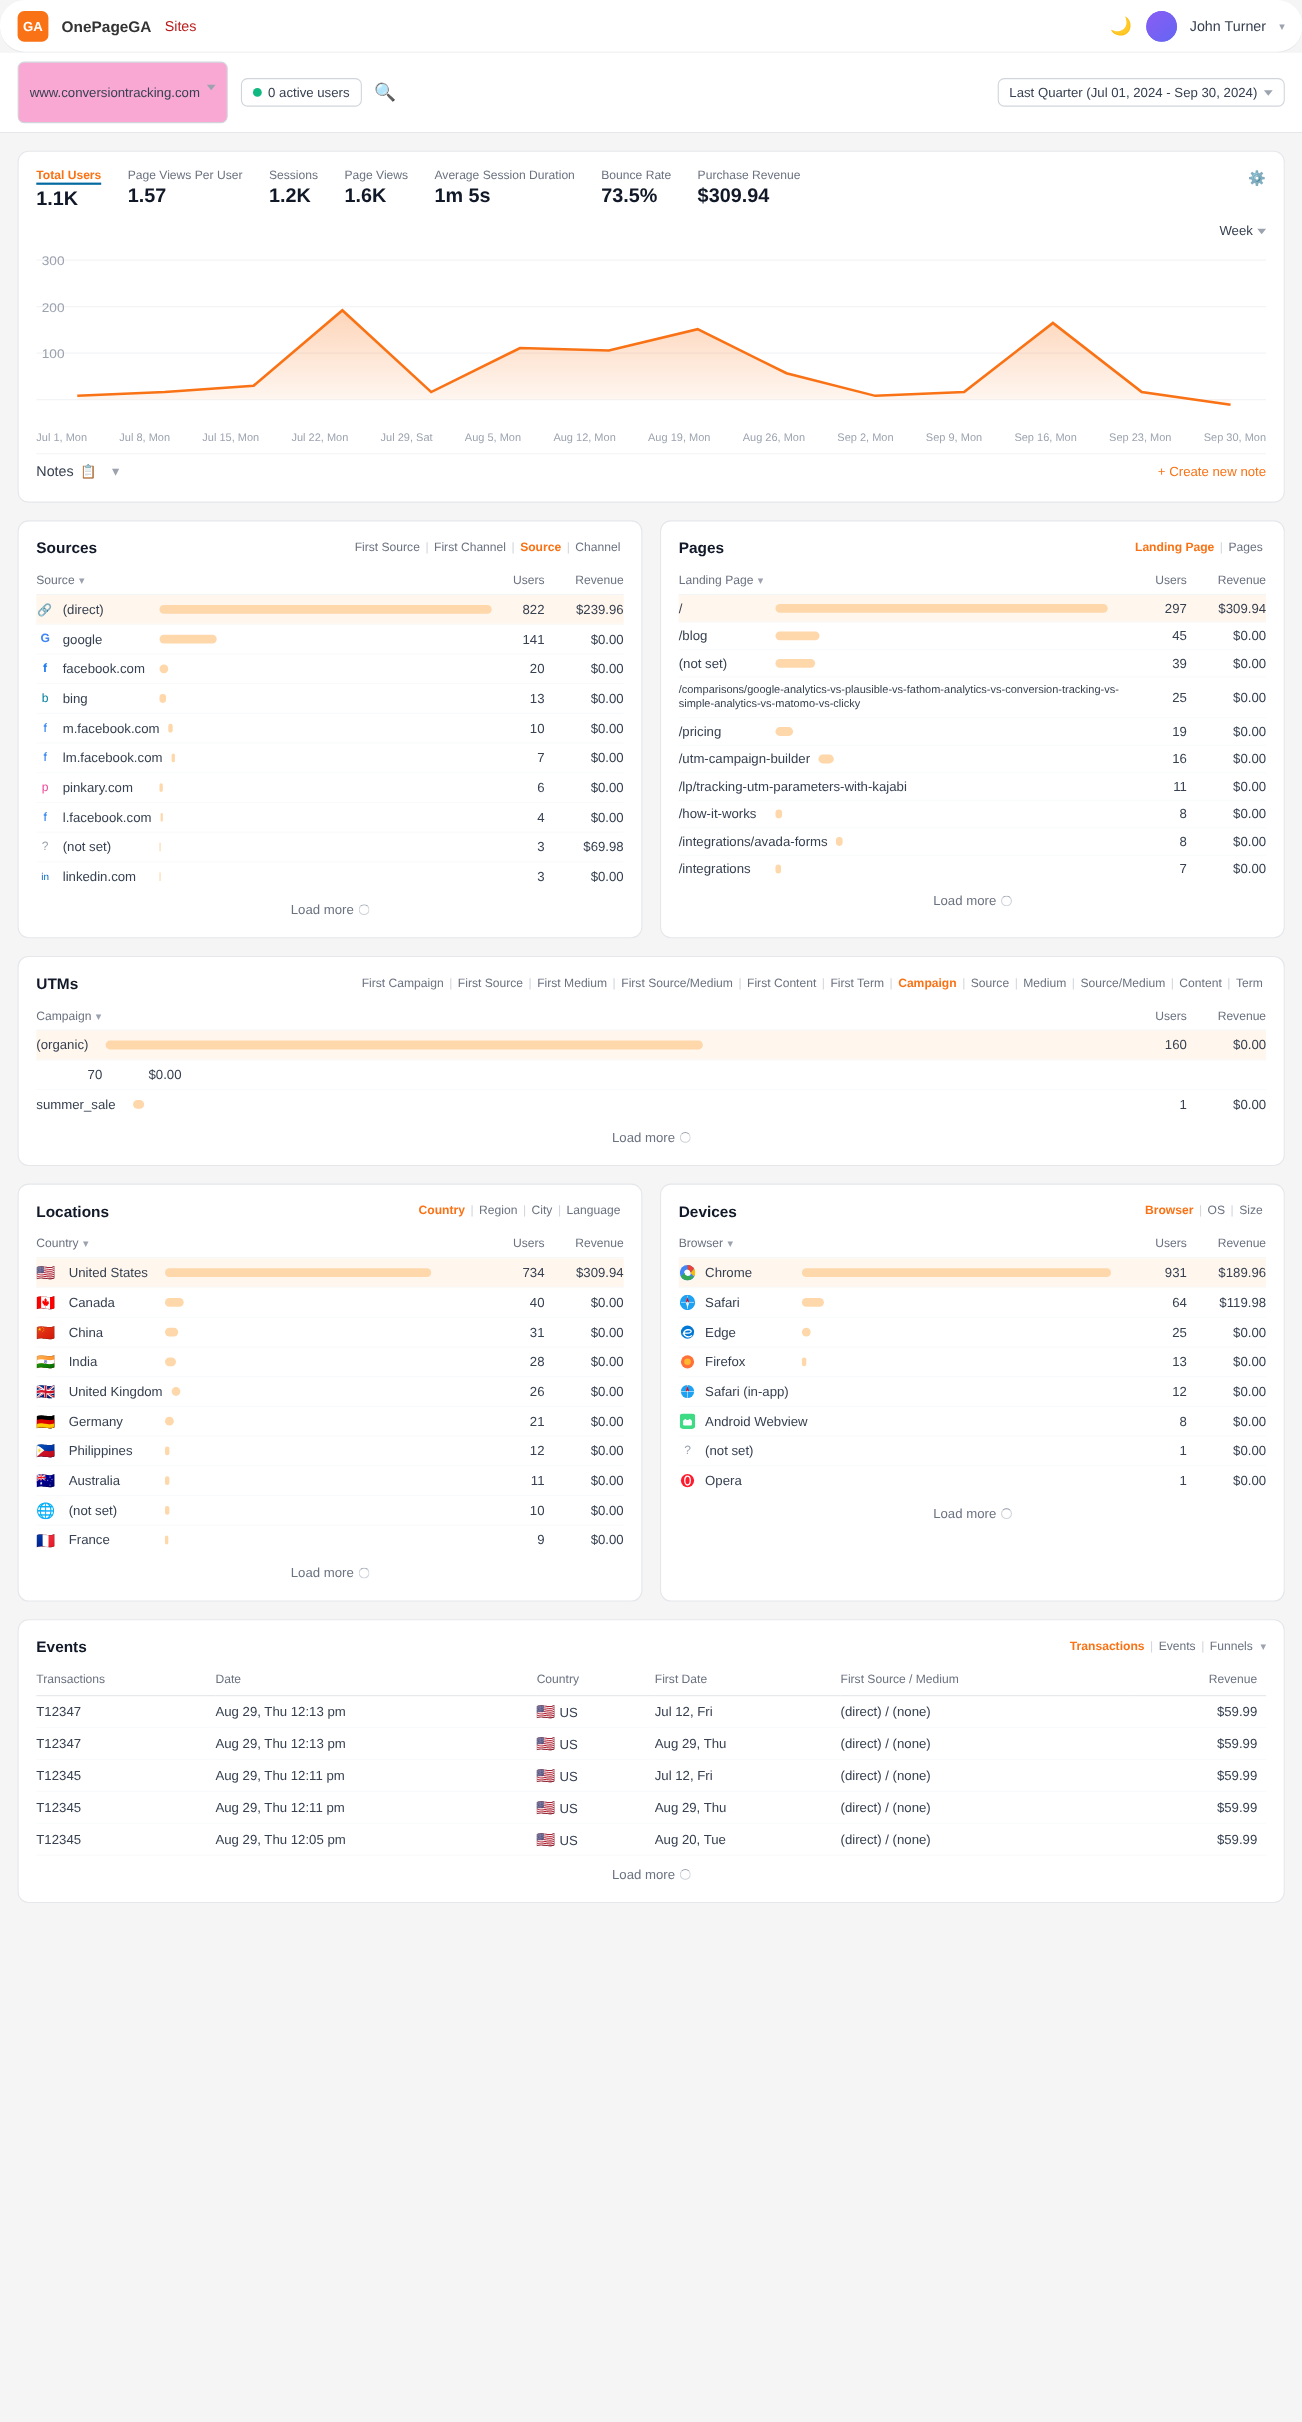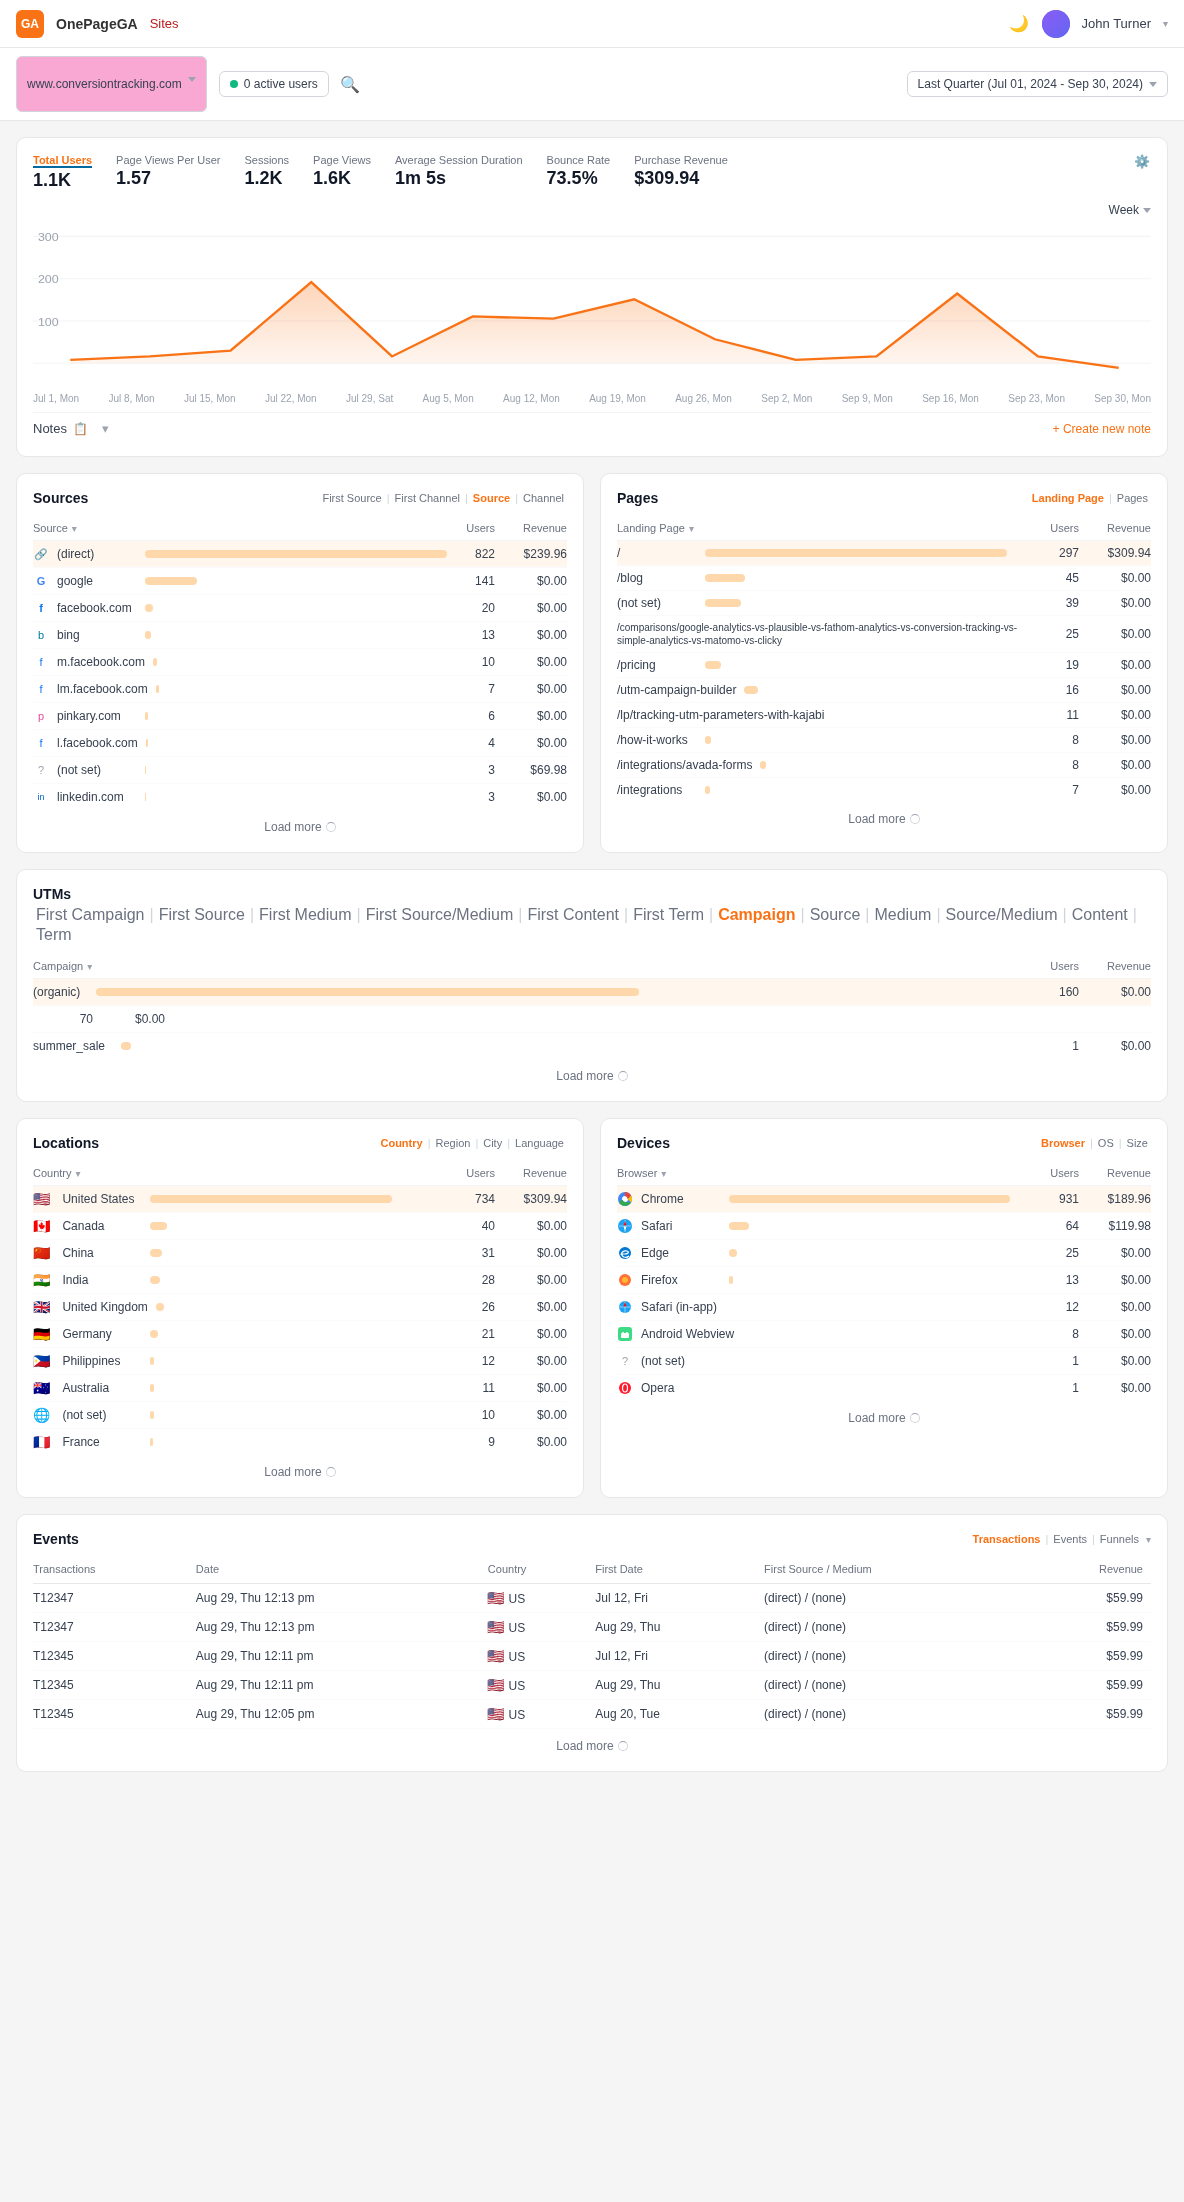--- a/index.html
+++ b/index.html
@@ -1,19 +1,19 @@
 <!DOCTYPE html>
 <html><head>
   <meta charset="utf-8">
   <style>
     * { box-sizing: border-box; margin: 0; padding: 0; }
     body { font-family: -apple-system, BlinkMacSystemFont, 'Segoe UI', sans-serif; background: #f5f5f5; font-size: 13px; color: #333; }
     
     
-    .header { background: #fff; border-bottom: 1px solid #e5e7eb; display: flex; align-items: center; padding: 0 16px; height: 48px; gap: 12px; }
+    .header { background: #fff; border-bottom: 1px solid #e5e7eb; display: flex; align-items: center; padding: 0 16px; height: 48px; gap: 12px; border-radius: 23px; }
     .logo { width: 28px; height: 28px; background: #f97316; border-radius: 6px; display: flex; align-items: center; justify-content: center; color: white; font-weight: bold; font-size: 12px; flex-shrink: 0; }
     .header-title { font-weight: 600; font-size: 14px; }
     .header-sites { color: #b91c1c; font-size: 13px; cursor: pointer; }
     .header-right { margin-left: auto; display: flex; align-items: center; gap: 12px; }
     .moon-icon { color: #6b7280; cursor: pointer; font-size: 16px; }
     .avatar { width: 28px; height: 28px; border-radius: 50%; background: #6366f1; overflow: hidden; }
     .user-name { font-size: 13px; color: #374151; cursor: pointer; }
 
     
     .toolbar { background: #fff; border-bottom: 1px solid #e5e7eb; display: flex; align-items: center; padding: 8px 16px; gap: 12px; }
@@ -70,21 +70,21 @@
     .row-bar-wrapper { flex: 1; display: flex; align-items: center; gap: 8px; }
     .row-icon { width: 16px; height: 16px; flex-shrink: 0; display: flex; align-items: center; justify-content: center; font-size: 11px; }
     .row-label { font-size: 12px; color: #374151; min-width: 80px; }
     .row-bar { height: 8px; border-radius: 4px; background: #fed7aa; flex-shrink: 0; }
     .row-users { width: 60px; text-align: right; font-size: 12px; color: #374151; }
     .row-revenue { width: 72px; text-align: right; font-size: 12px; color: #374151; }
     .load-more { text-align: center; padding: 10px 0 2px; font-size: 12px; color: #6b7280; cursor: pointer; display: flex; align-items: center; justify-content: center; gap: 4px; }
 
     
     .full-width { margin-bottom: 16px; }
-    .utm-tabs { display: flex; align-items: flex-start; gap: 2px; font-size: 16px; flex-wrap: wrap; }
+    .utm-tabs { display: flex; align-items: flex-start; gap: 2px; font-size: 11px; flex-wrap: wrap; }
     .utm-row { display: flex; align-items: center; padding: 6px 0; border-bottom: 1px solid #f9fafb; }
     .utm-row:last-child { border-bottom: none; }
     .utm-bar-wrapper { flex: 1; display: flex; align-items: center; gap: 8px; }
     .utm-label { font-size: 12px; color: #374151; }
     .utm-bar { height: 8px; border-radius: 4px; background: #fed7aa; }
 
     
     .events-table { width: 100%; border-collapse: collapse; }
     .events-table th { text-align: left; font-size: 11px; color: #6b7280; font-weight: 500; padding: 4px 8px 8px 0; border-bottom: 1px solid #e5e7eb; }
     .events-table td { font-size: 12px; color: #374151; padding: 6px 8px 6px 0; border-bottom: 1px solid #f9fafb; }

